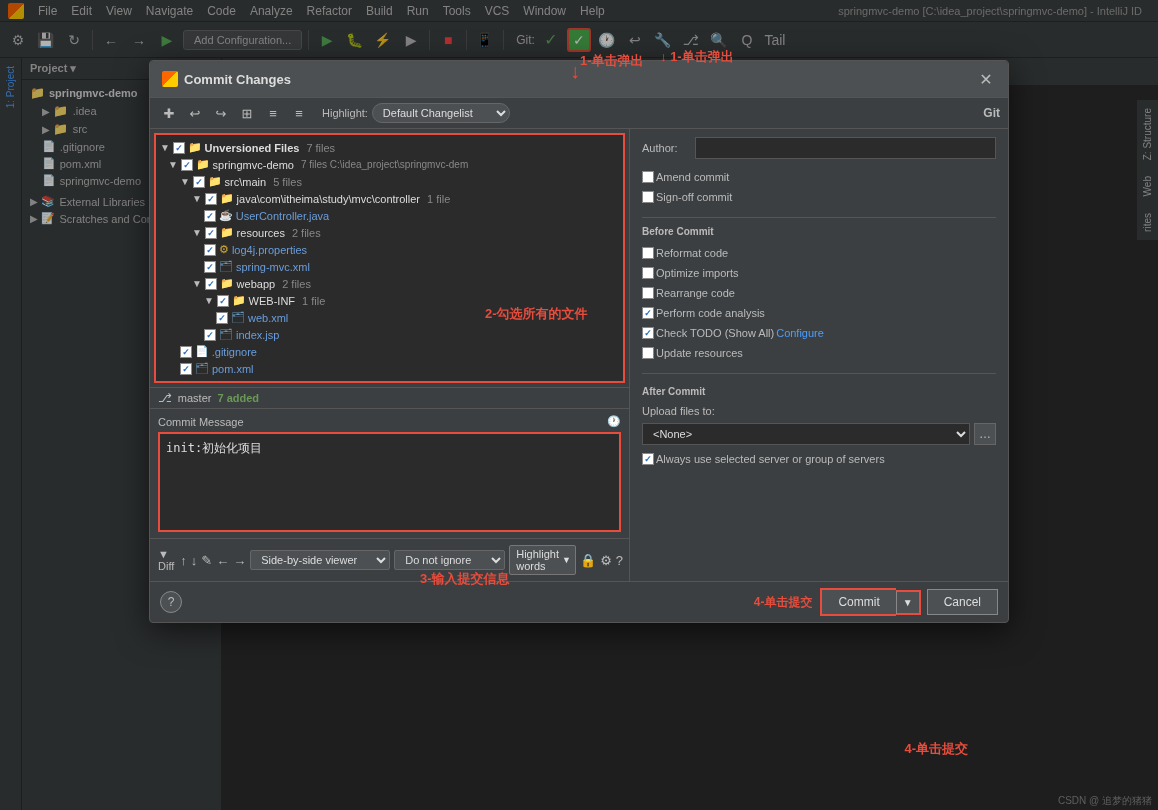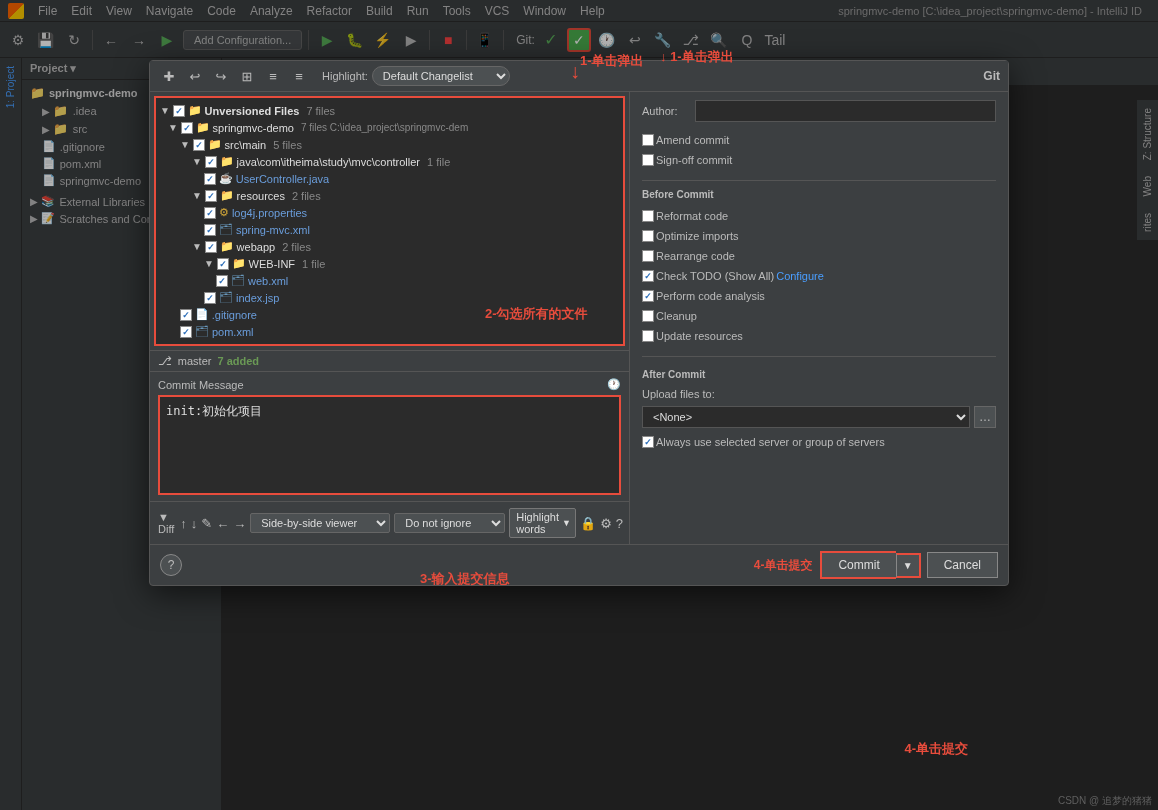--- a/index.html
+++ b/index.html
@@ -696,20 +696,27 @@
     </div>
   </div>
 
   <div class="annot-1 annotation">
     ↓ <span>1-单击弹出</span>
   </div>
 
   <div class="modal-overlay">
     <div class="commit-dialog">
 
+      <div class="dialog-title-bar">
+        <div class="dialog-title">
+          <div class="dialog-title-icon"></div>
+          <span>Commit Changes</span>
+        </div>
+        <div class="dialog-close">✕</div>
+      </div>
 
       <div class="dialog-toolbar">
         <div class="dlg-btn">✚</div>
         <div class="dlg-btn">↩</div>
         <div class="dlg-btn">↪</div>
         <div class="dlg-btn">⊞</div>
         <div class="dlg-btn">≡</div>
         <div class="dlg-btn">≡</div>
         <span class="changelist-label">Highlight:</span>
         <select class="changelist-select">
@@ -891,30 +898,26 @@
           <div class="checkbox-row">
             <div class="cb-box"></div>
             <span class="cb-label">Optimize imports</span>
           </div>
           <div class="checkbox-row">
             <div class="cb-box"></div>
             <span class="cb-label">Rearrange code</span>
           </div>
           <div class="checkbox-row">
             <div class="cb-box checked"></div>
+            <span class="cb-label">Perform code analysis</span>
+          </div>
+          <div class="checkbox-row">
+            <div class="cb-box checked"></div>
             <span class="cb-label">Check TODO (Show All)</span>
             <span class="cb-link">Configure</span>
-          </div>
-          <div class="checkbox-row">
-            <div class="cb-box checked"></div>
-            <span class="cb-label">Perform code analysis</span>
-          </div>
-          <div class="checkbox-row">
-            <div class="cb-box"></div>
-            <span class="cb-label">Cleanup</span>
           </div>
           <div class="checkbox-row">
             <div class="cb-box"></div>
             <span class="cb-label">Update resources</span>
           </div>
 
           <div class="section-divider"></div>
           <div class="git-section-title after-section">After Commit</div>
 
           <div class="upload-row">

